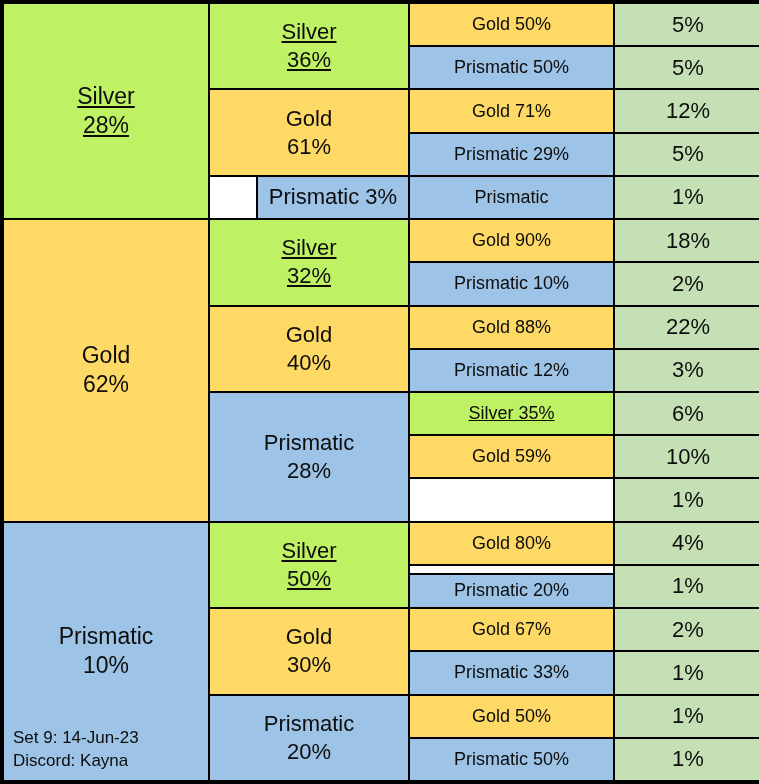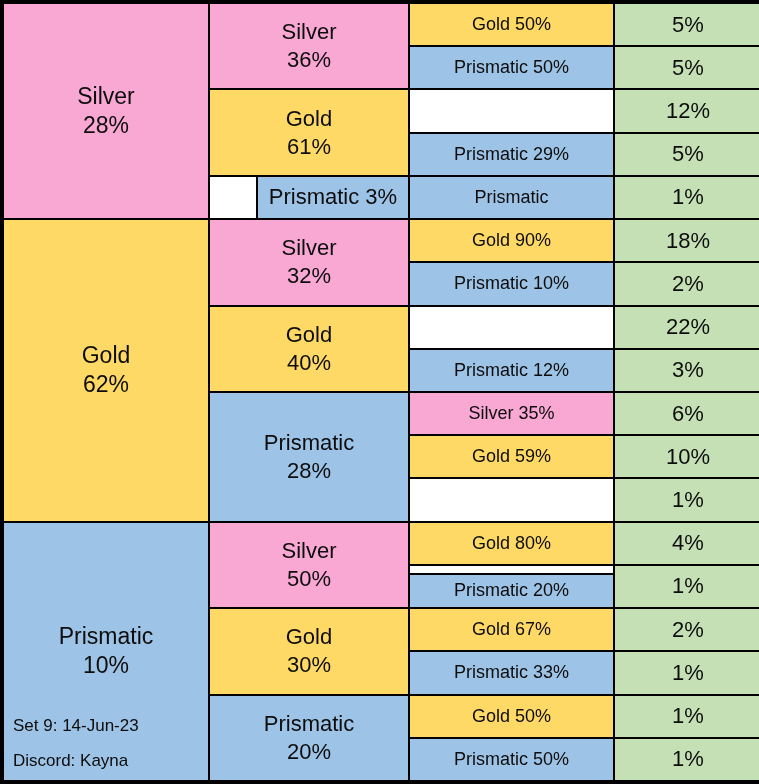--- a/index.html
+++ b/index.html
@@ -40,42 +40,42 @@
     text-align: center;
     color: #0d0d0d;
     font-size: 21px;
     line-height: 1.28;
     overflow: hidden;
     position: relative;
   }
   .cell .l1 { display: block; }
   .cell .l2 { display: block; }
   
-  .c-silver   { background: #f9a8d4; }
+  .c-silver   { background: #bef264; text-decoration: underline; }
   .c-gold     { background: #ffd966; }
   .c-prismatic{ background: #9dc3e6; }
   .c-pct      { background: #c5e0b4; }
 
   
   .col1 { font-size: 23px; }
   .col2 { font-size: 22px; }
   .col3 { font-size: 18px; }
   .col4 { font-size: 22px; }
 
   
   .note {
     position: absolute;
     left: 9px;
     bottom: 7px;
     text-align: left;
     font-size: 17px;
     line-height: 1.35;
     color: #0d0d0d;
   }
-  .note span { display: block; margin-top: 12px; }
+  .note span { display: block; }
 </style>
 </head>
 <body>
 
 <div id="sheet">
   <div class="grid">
       <div class="cell c-silver col1" style="grid-area: 1 / 1 / span 5;">
         <span class="l1">Silver</span>
         <span class="l2">28%</span>
       </div>
@@ -125,32 +125,38 @@
       <div class="cell c-prismatic col2" style="grid-area: 17 / 2 / span 2;">
         <span class="l1">Prismatic</span>
         <span class="l2">20%</span>
       </div>
       <div class="cell c-gold col3" style="grid-area: 1 / 3 / span 1;">
         <span class="l1">Gold 50%</span>
       </div>
       <div class="cell c-prismatic col3" style="grid-area: 2 / 3 / span 1;">
         <span class="l1">Prismatic 50%</span>
       </div>
+      <div class="cell c-gold col3" style="grid-area: 3 / 3 / span 1;">
+        <span class="l1">Gold 71%</span>
+      </div>
       <div class="cell c-prismatic col3" style="grid-area: 4 / 3 / span 1;">
         <span class="l1">Prismatic 29%</span>
       </div>
       <div class="cell c-prismatic col3" style="grid-area: 5 / 3 / span 1;">
         <span class="l1">Prismatic</span>
       </div>
       <div class="cell c-gold col3" style="grid-area: 6 / 3 / span 1;">
         <span class="l1">Gold 90%</span>
       </div>
       <div class="cell c-prismatic col3" style="grid-area: 7 / 3 / span 1;">
         <span class="l1">Prismatic 10%</span>
       </div>
+      <div class="cell c-gold col3" style="grid-area: 8 / 3 / span 1;">
+        <span class="l1">Gold 88%</span>
+      </div>
       <div class="cell c-prismatic col3" style="grid-area: 9 / 3 / span 1;">
         <span class="l1">Prismatic 12%</span>
       </div>
       <div class="cell c-silver col3" style="grid-area: 10 / 3 / span 1;">
         <span class="l1">Silver 35%</span>
       </div>
       <div class="cell c-gold col3" style="grid-area: 11 / 3 / span 1;">
         <span class="l1">Gold 59%</span>
       </div>
       <div class="cell c-gold col3" style="grid-area: 13 / 3 / span 1;">

